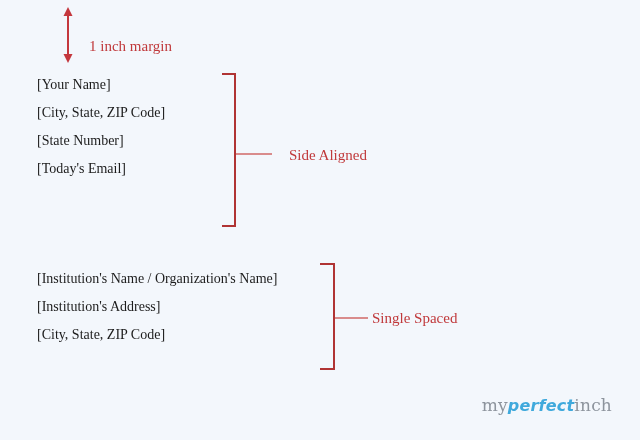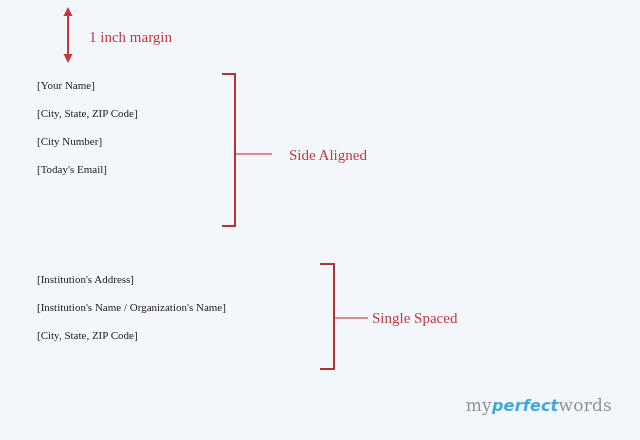--- a/index.html
+++ b/index.html
@@ -25,33 +25,33 @@
   
   #margin-arrow { left: 61px; top: 7px; }
 
   
   .red-label {
     color: var(--c-red-label);
     font-size: 15px;
     line-height: 18px;
     white-space: nowrap;
   }
-  #margin-label { left: 89px; top: 28px; }
+  #margin-label { left: 89px; top: 37px; }
   #side-aligned-label { left: 289px; top: 146px; }
   #single-spaced-label { left: 372px; top: 309px; }
 
   
   .tpl-block { left: 37px; color: var(--c-text); }
   #sender-block { top: 71px; }
   #recipient-block { top: 265px; }
   .tpl-line {
     height: 28px;
     display: flex;
     align-items: center;
-    font-size: 11px;
+    font-size: 14px;
     white-space: nowrap;
   }
 
   
   #sender-bracket { left: 220px; top: 72px; }
   #recipient-bracket { left: 318px; top: 261px; }
   .bracket-path { stroke: var(--c-bracket-red); stroke-width: 2; fill: none; }
   .branch-path { stroke: var(--c-branch-red); stroke-width: 2; fill: none; }
   .arrow-path { stroke: var(--c-arrow-red); stroke-width: 2; fill: none; }
   .arrow-head { fill: var(--c-arrow-red); }
@@ -74,37 +74,37 @@
 <svg id="margin-arrow" class="abs" width="14" height="56" viewBox="0 0 14 56">
   <path class="arrow-path" d="M7 7 L7 49"></path>
   <polygon class="arrow-head" points="7,0 2.5,9 11.5,9"></polygon>
   <polygon class="arrow-head" points="7,56 2.5,47 11.5,47"></polygon>
 </svg>
 <div id="margin-label" class="abs red-label">1 inch margin</div>
 
 <div id="sender-block" class="abs tpl-block">
   <div class="tpl-line">[Your Name]</div>
   <div class="tpl-line">[City, State, ZIP Code]</div>
-  <div class="tpl-line">[City Number]</div>
+  <div class="tpl-line">[State Number]</div>
   <div class="tpl-line">[Today's Email]</div>
 </div>
 
 <svg id="sender-bracket" class="abs" width="56" height="158" viewBox="0 0 56 158">
   <path class="bracket-path" d="M2 2 L15 2 L15 154 L2 154"></path>
   <path class="branch-path" d="M16 82 L52 82"></path>
 </svg>
 <div id="side-aligned-label" class="abs red-label">Side Aligned</div>
 
 <div id="recipient-block" class="abs tpl-block">
+  <div class="tpl-line">[Institution's Name / Organization's Name]</div>
   <div class="tpl-line">[Institution's Address]</div>
-  <div class="tpl-line">[Institution's Name / Organization's Name]</div>
   <div class="tpl-line">[City, State, ZIP Code]</div>
 </div>
 
 <svg id="recipient-bracket" class="abs" width="54" height="112" viewBox="0 0 54 112">
   <path class="bracket-path" d="M2 3 L16 3 L16 108 L2 108"></path>
   <path class="branch-path" d="M17 57 L50 57"></path>
 </svg>
 <div id="single-spaced-label" class="abs red-label">Single Spaced</div>
 
 <div id="logo" class="abs">
-  <span class="logo-gray">my</span><span class="logo-blue">perfect</span><span class="logo-gray">words</span>
+  <span class="logo-gray">my</span><span class="logo-blue">perfect</span><span class="logo-gray">inch</span>
 </div>
 
 </body></html>

